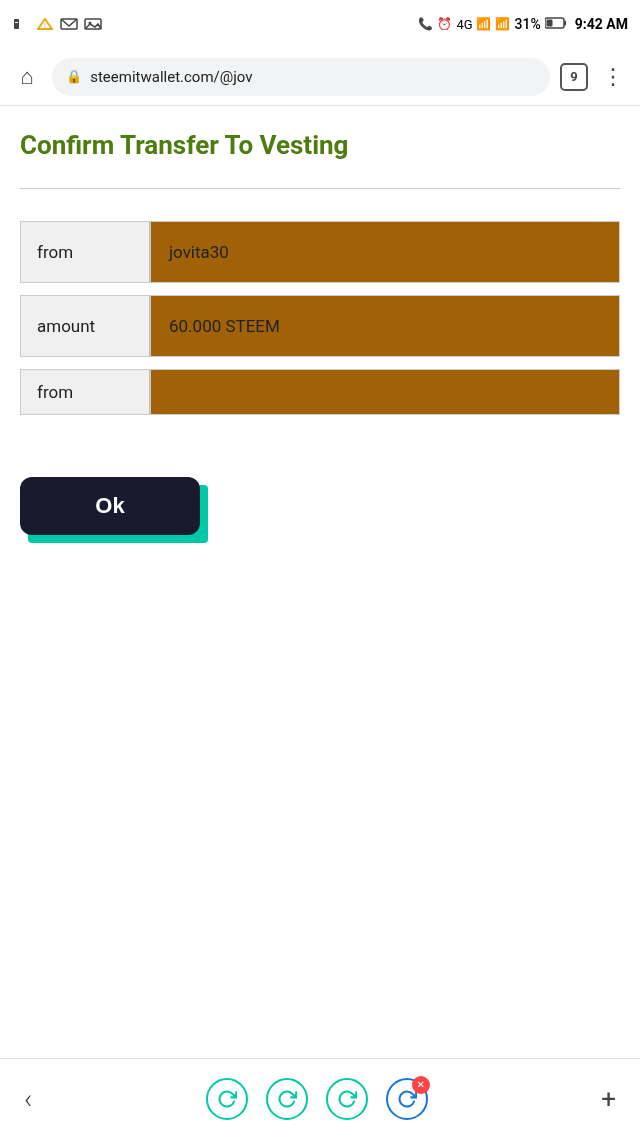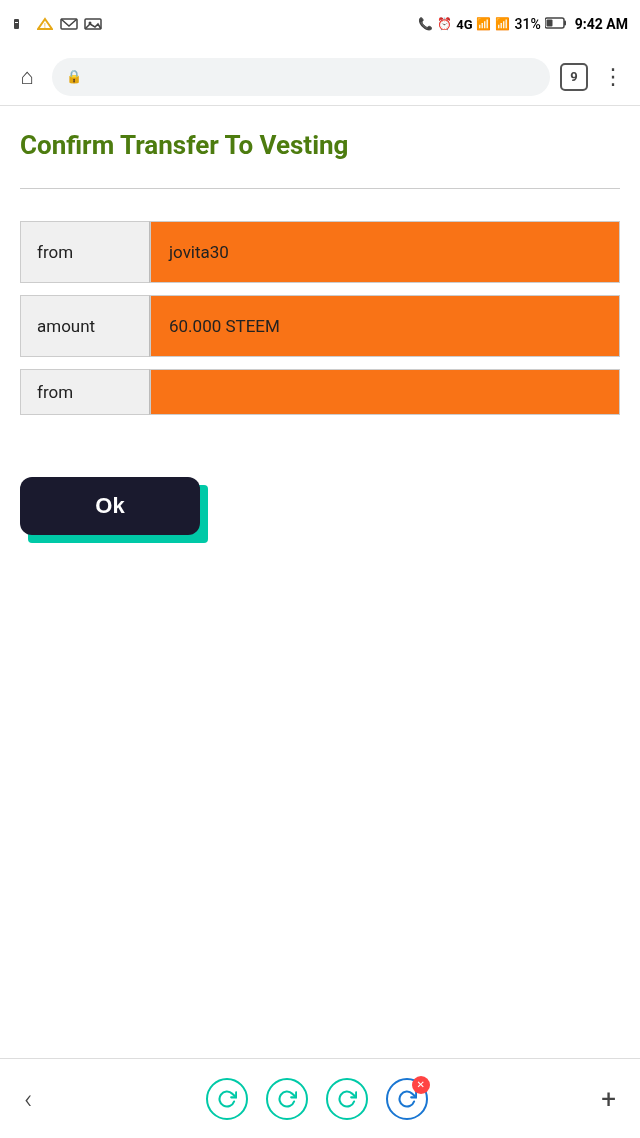--- a/index.html
+++ b/index.html
@@ -136,21 +136,21 @@
       color: #222;
       background: #f0f0f0;
       border: 1px solid #ccc;
       border-right: 1px solid #ccc;
       vertical-align: middle;
     }
     .form-value-cell {
       padding: 20px 18px;
       font-size: 17px;
       color: #222;
-      background: #f97316;
+      background: #a16207;
       border: 1px solid #ccc;
       vertical-align: middle;
     }
     table.form-table {
       border-spacing: 0 12px;
       border-collapse: separate;
     }
     table.form-table tr td:first-child {
       border-right: 1px solid #bbb;
     }
@@ -277,39 +277,40 @@
       <svg width="18" height="14" viewBox="0 0 18 14">
           <rect x="1" y="2" width="16" height="10" rx="1" fill="none" stroke="#444" stroke-width="1.5"></rect>
           <circle cx="6" cy="6" r="1.5" fill="#444"></circle>
           <polyline points="1,12 6,7 11,10 14,7 17,12" fill="none" stroke="#444" stroke-width="1.5"></polyline>
         </svg>
     </span>
   </div>
   <div class="status-bar-right">
     <span style="font-size:12px;">📞</span>
     <span style="font-size:12px;">⏰</span>
-    <span style="font-size:13px; font-weight:700;">4G</span>
+    <span style="font-size:13px; font-weight:400;">4G</span>
     <span style="font-size:12px;">📶</span>
     <span style="font-size:12px;">📶</span>
     <span style="font-size:14px;">31%</span>
     <span>
       <svg width="22" height="12" viewBox="0 0 22 12">
           <rect x="0" y="1" width="19" height="10" rx="2" fill="none" stroke="#444" stroke-width="1.5"></rect>
           <rect x="19" y="3.5" width="2" height="5" rx="1" fill="#444"></rect>
           <rect x="1.5" y="2.5" width="6" height="7" rx="1" fill="#444"></rect>
         </svg>
     </span>
     <span style="font-size:14px; font-weight:700; margin-left:4px;">9:42 AM</span>
   </div>
 </div>
 
 <div class="browser-bar">
   <div class="home-icon">⌂</div>
   <div class="address-bar">
     <span class="lock-icon">🔒</span>
+    <span class="address-text">steemitwallet.com/@jov</span>
   </div>
   <div class="tab-count">
     <span>9</span>
   </div>
   <div class="menu-dots">⋮</div>
 </div>
 
 <div class="main-content">
   <h1 class="page-title">Confirm Transfer To Vesting</h1>
   <div class="divider"></div>

